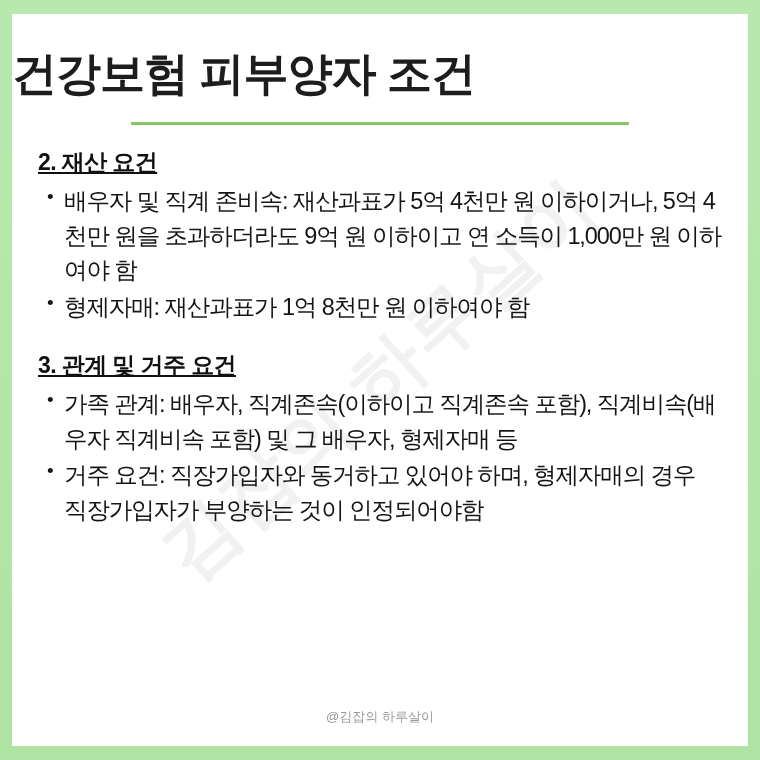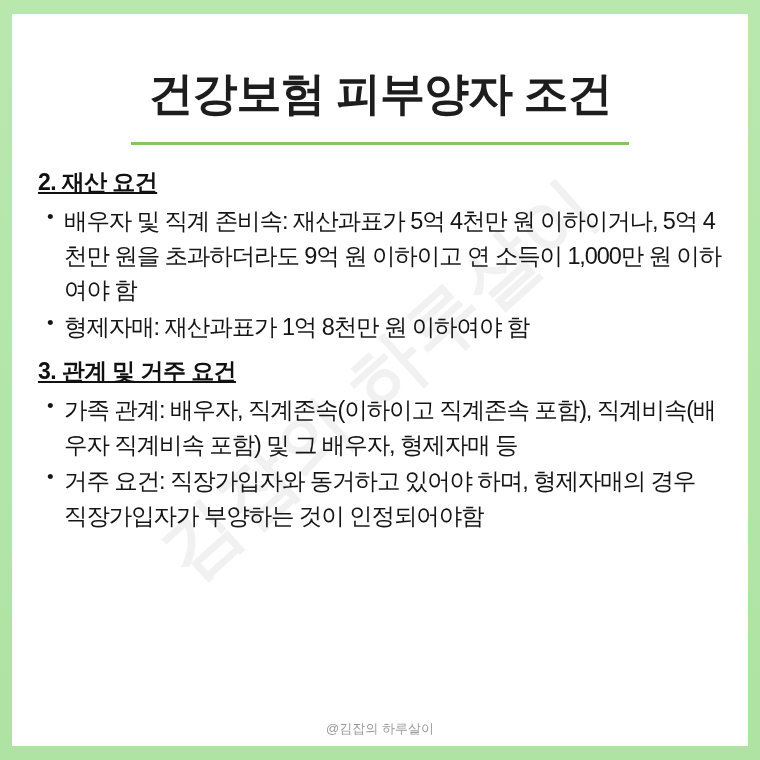--- a/index.html
+++ b/index.html
@@ -37,47 +37,47 @@
     font-size: 74px;
     font-weight: 700;
     color: rgba(0, 0, 0, 0.055);
     white-space: nowrap;
     letter-spacing: 2px;
     pointer-events: none;
     user-select: none;
   }
 
   .title {
-    text-align: center;
+    text-align: left;
     font-size: 45px;
     font-weight: 700;
     color: #1d1d1d;
     letter-spacing: -1px;
-    padding-top: 50px;
+    padding-top: 30px;
     position: relative;
     z-index: 2;
   }
 
   .divider {
     width: 498px;
     height: 3px;
     background: #86c465;
     margin: 18px auto 0;
     position: relative;
     z-index: 2;
   }
 
   .content {
     position: relative;
     z-index: 2;
     padding: 22px 26px 0 26px;
   }
 
   .section { margin-bottom: 4px; }
-  .section + .section { margin-top: 12px; }
+  .section + .section { margin-top: 26px; }
 
   .section-heading {
     font-size: 23px;
     font-weight: 700;
     color: #111;
     margin-bottom: 6px;
     letter-spacing: -0.6px;
     text-decoration: underline;
   }
 
@@ -97,21 +97,21 @@
     content: "\2022";
     position: absolute;
     left: 9px;
     top: -1px;
     font-size: 19px;
     color: #151515;
   }
 
   .footer {
     position: absolute;
-    bottom: 8px;
+    bottom: 20px;
     left: 0;
     width: 100%;
     text-align: center;
     font-size: 13px;
     color: #9a9a9a;
     z-index: 3;
     margin-top: 44px;
   }
 </style>
 </head>

